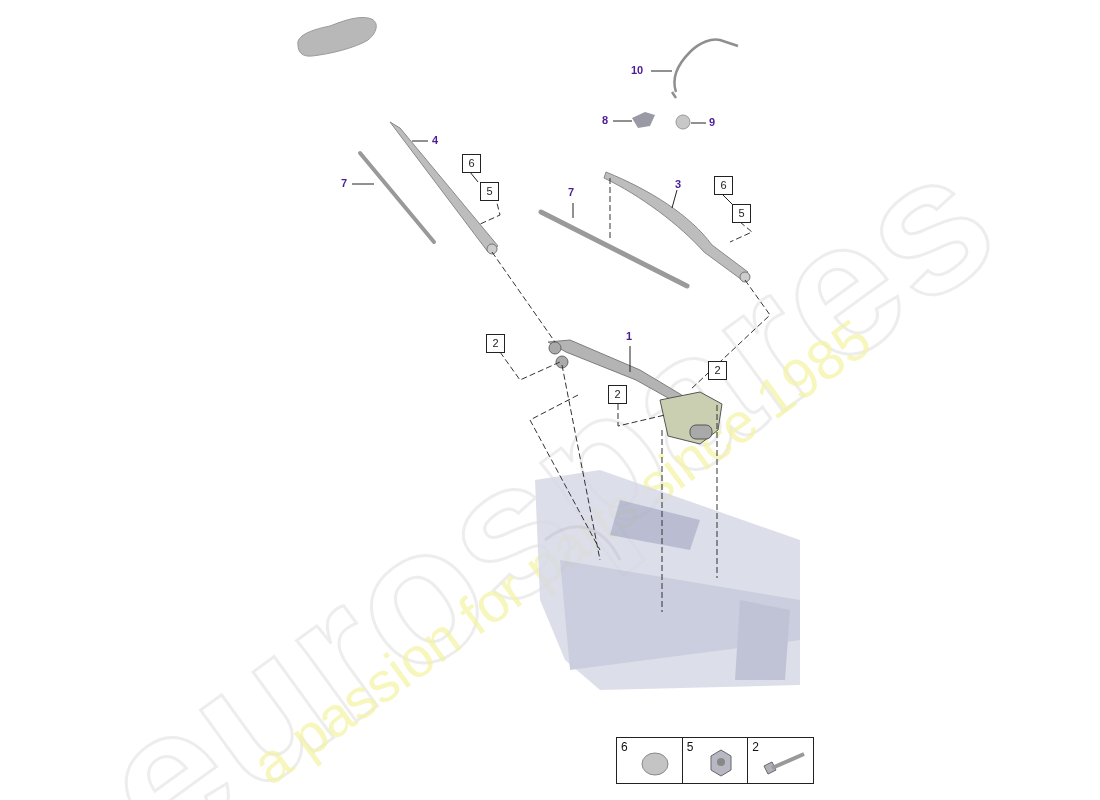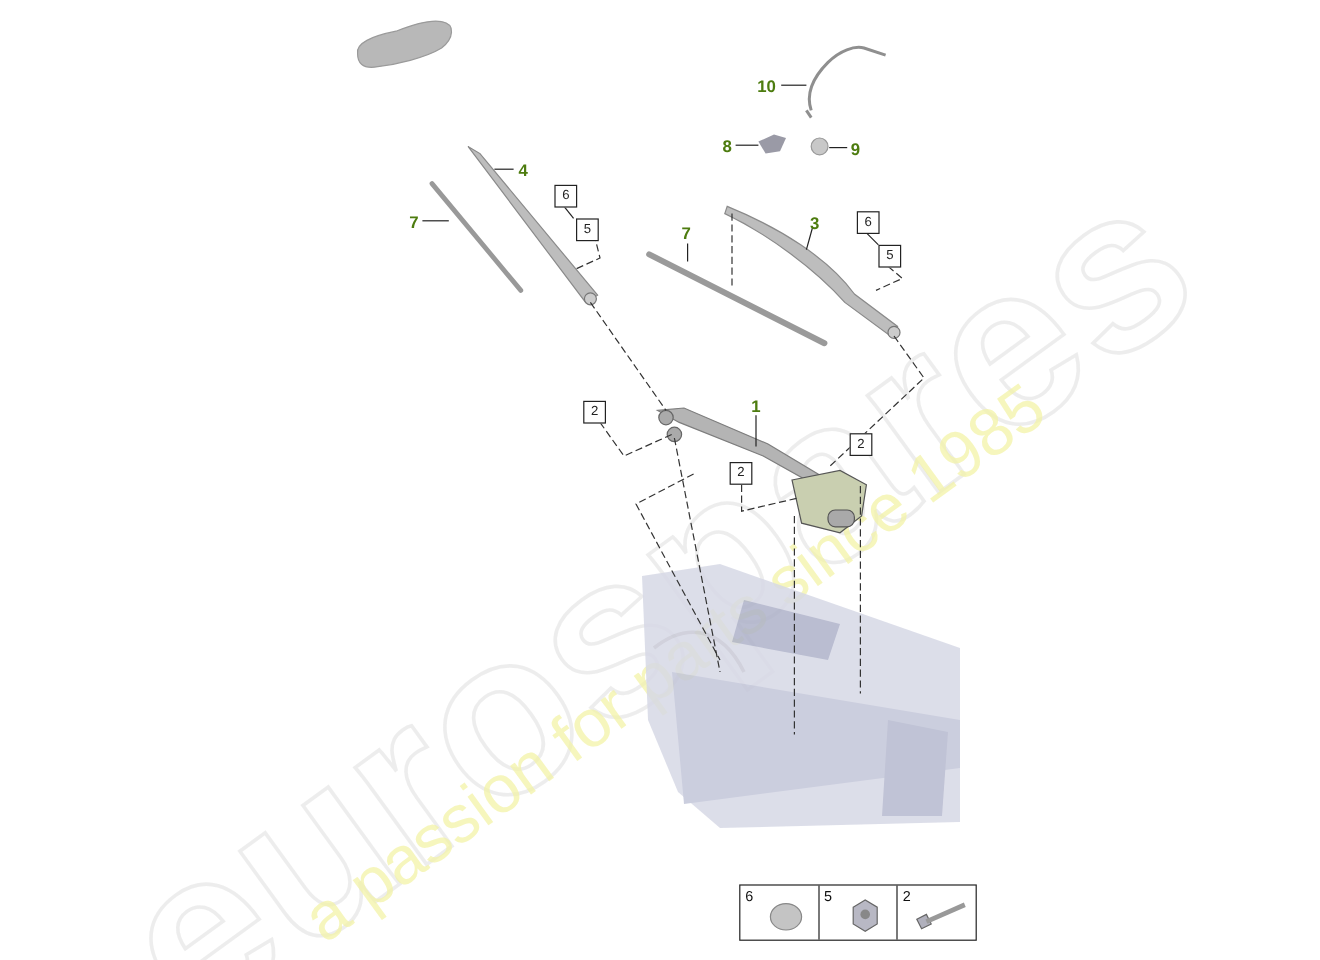--- a/index.html
+++ b/index.html
@@ -1,20 +1,20 @@
 <!DOCTYPE html>
 <html><head>
 <meta charset="utf-8">
 <style>
   html, body { margin:0; padding:0; background:#ffffff; }
   body { width:1100px; height:800px; position:relative; overflow:hidden;
          font-family:"Liberation Sans", sans-serif; }
   .canvas { position:absolute; left:0; top:0; width:1100px; height:800px; }
   svg { position:absolute; left:0; top:0; }
-  .callout { position:absolute; font-weight:bold; font-size:14px; color:#4d7c0f; }
+  .callout { position:absolute; font-weight:bold; font-size:11px; color:#4c1d95; }
   .box { position:absolute; width:17px; height:17px; border:1px solid #222; background:#fff;
          font-size:11px; color:#222; text-align:center; line-height:17px; }
   .legend { position:absolute; left:616px; top:737px; width:196px; height:45px;
             border:1px solid #222; display:flex; background:#fff; }
   .legend-cell { flex:1; border-right:1px solid #222; position:relative; }
   .legend-cell:last-child { border-right:none; }
   .legend-num { position:absolute; left:4px; top:2px; font-size:12px; color:#111; }
   .watermark { position:absolute; font-family:"Liberation Sans", sans-serif; }
   .wm-main { left:60px; top:330px; font-size:190px; font-weight:bold; color:transparent;
              -webkit-text-stroke:3px #ececec; transform:rotate(-36deg); transform-origin:left top;

